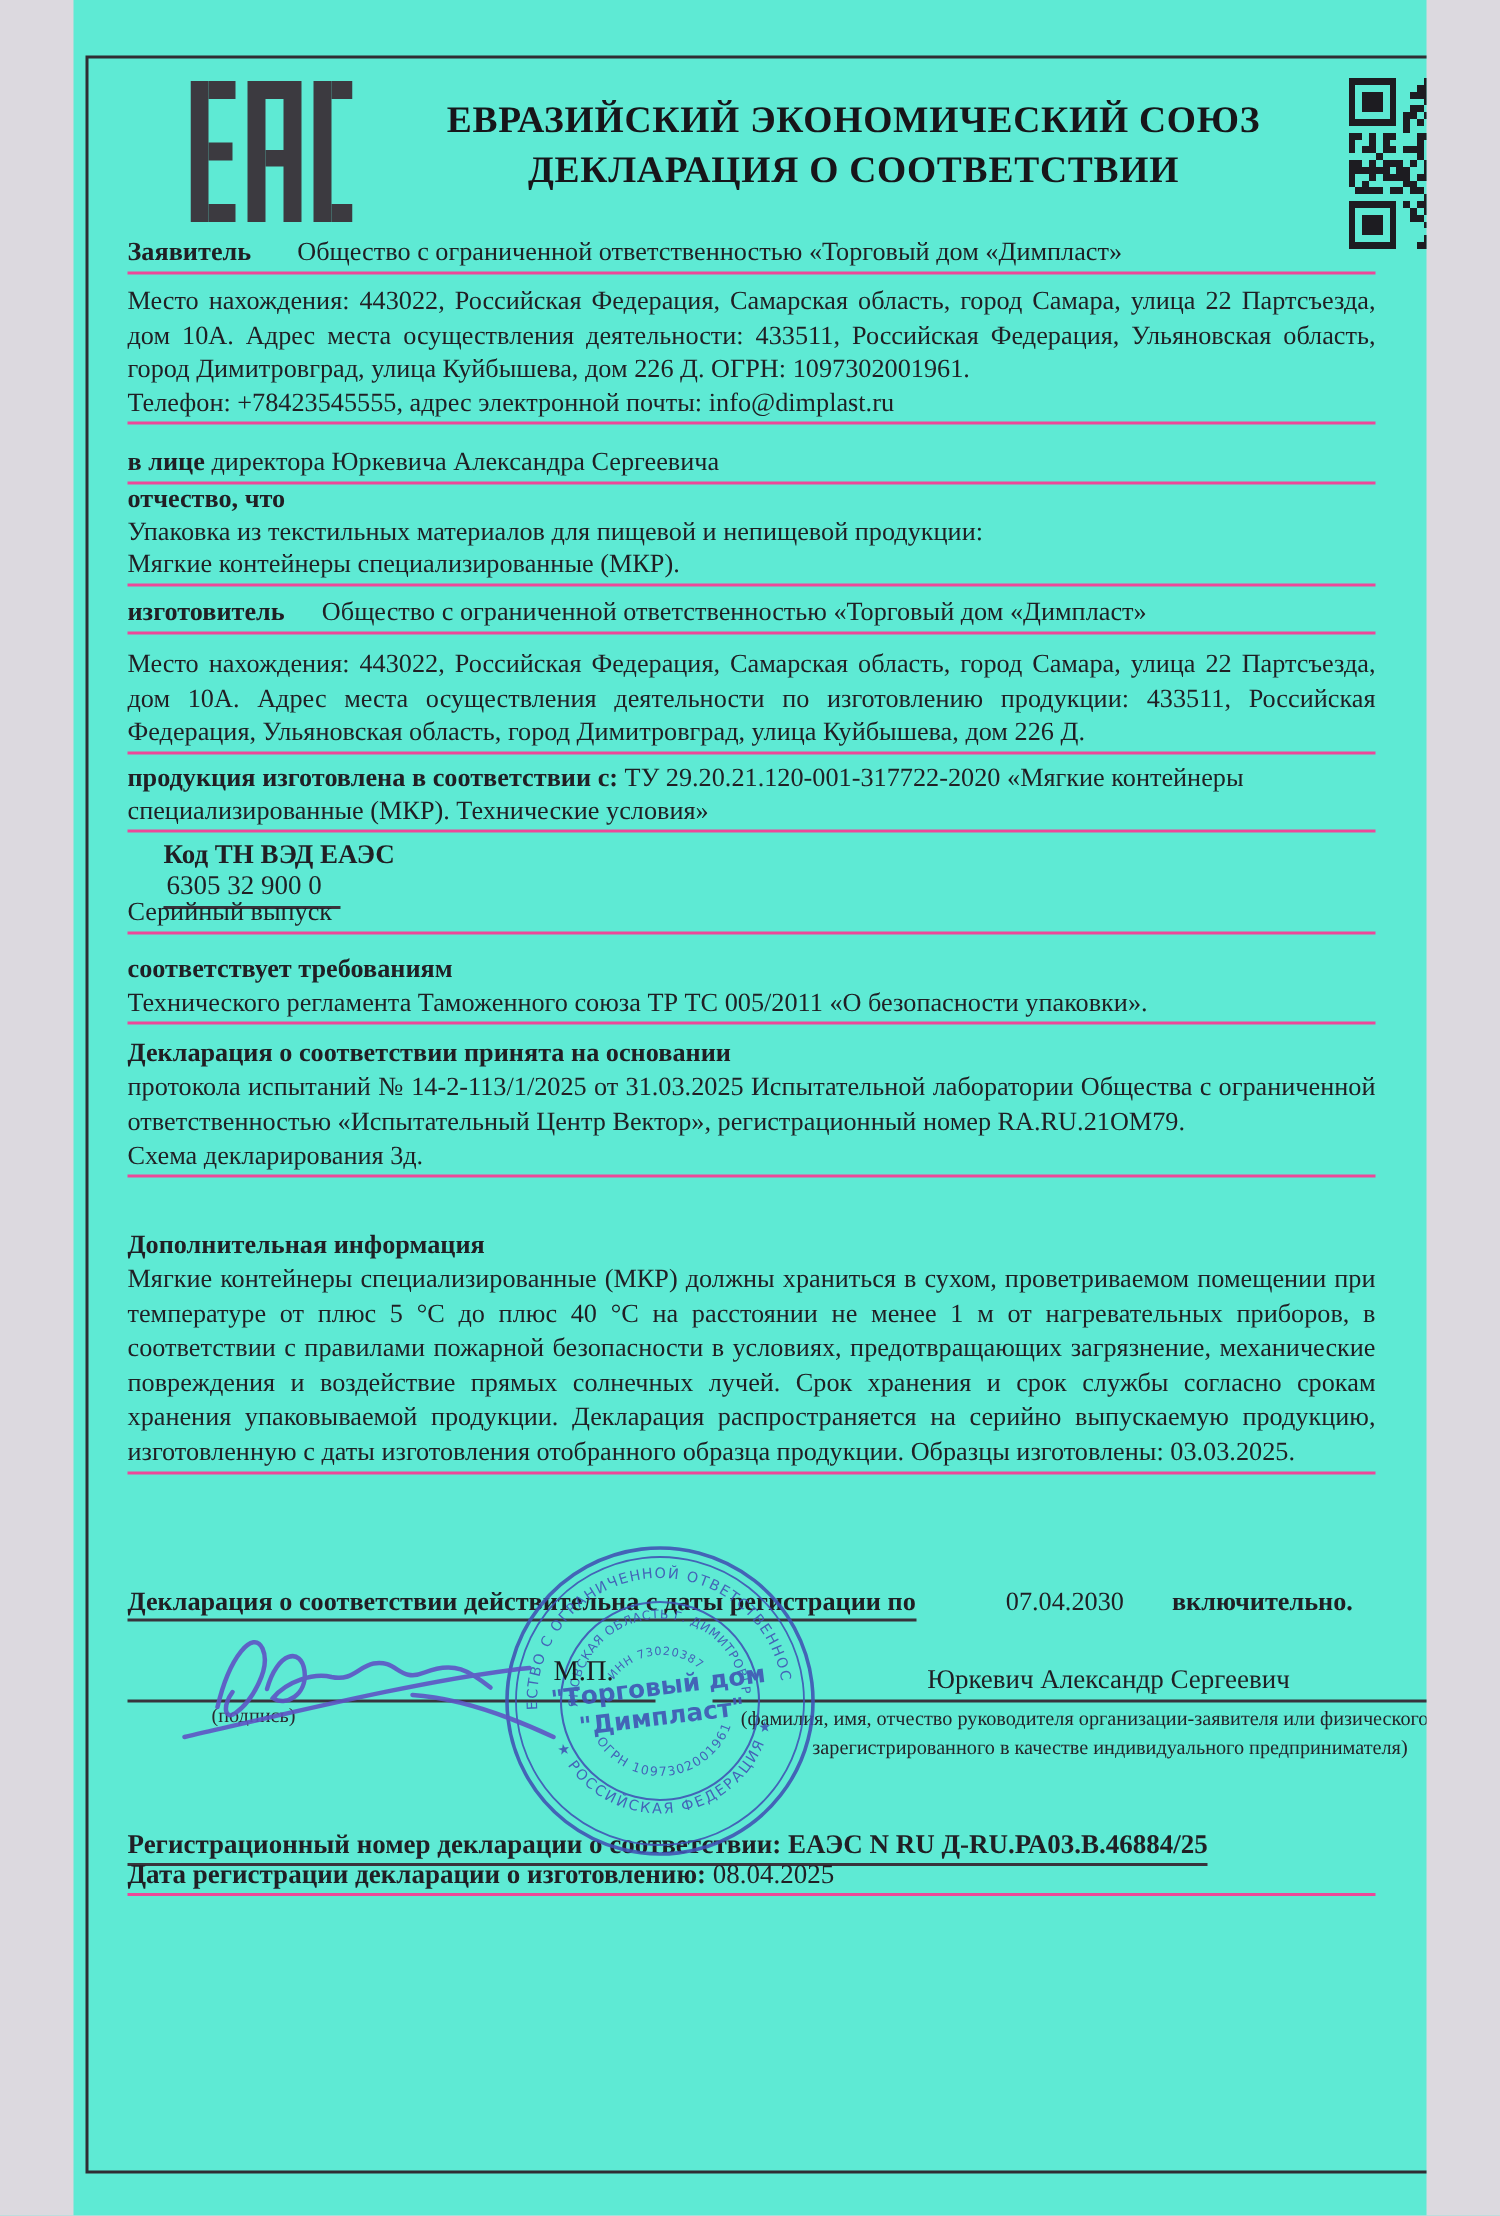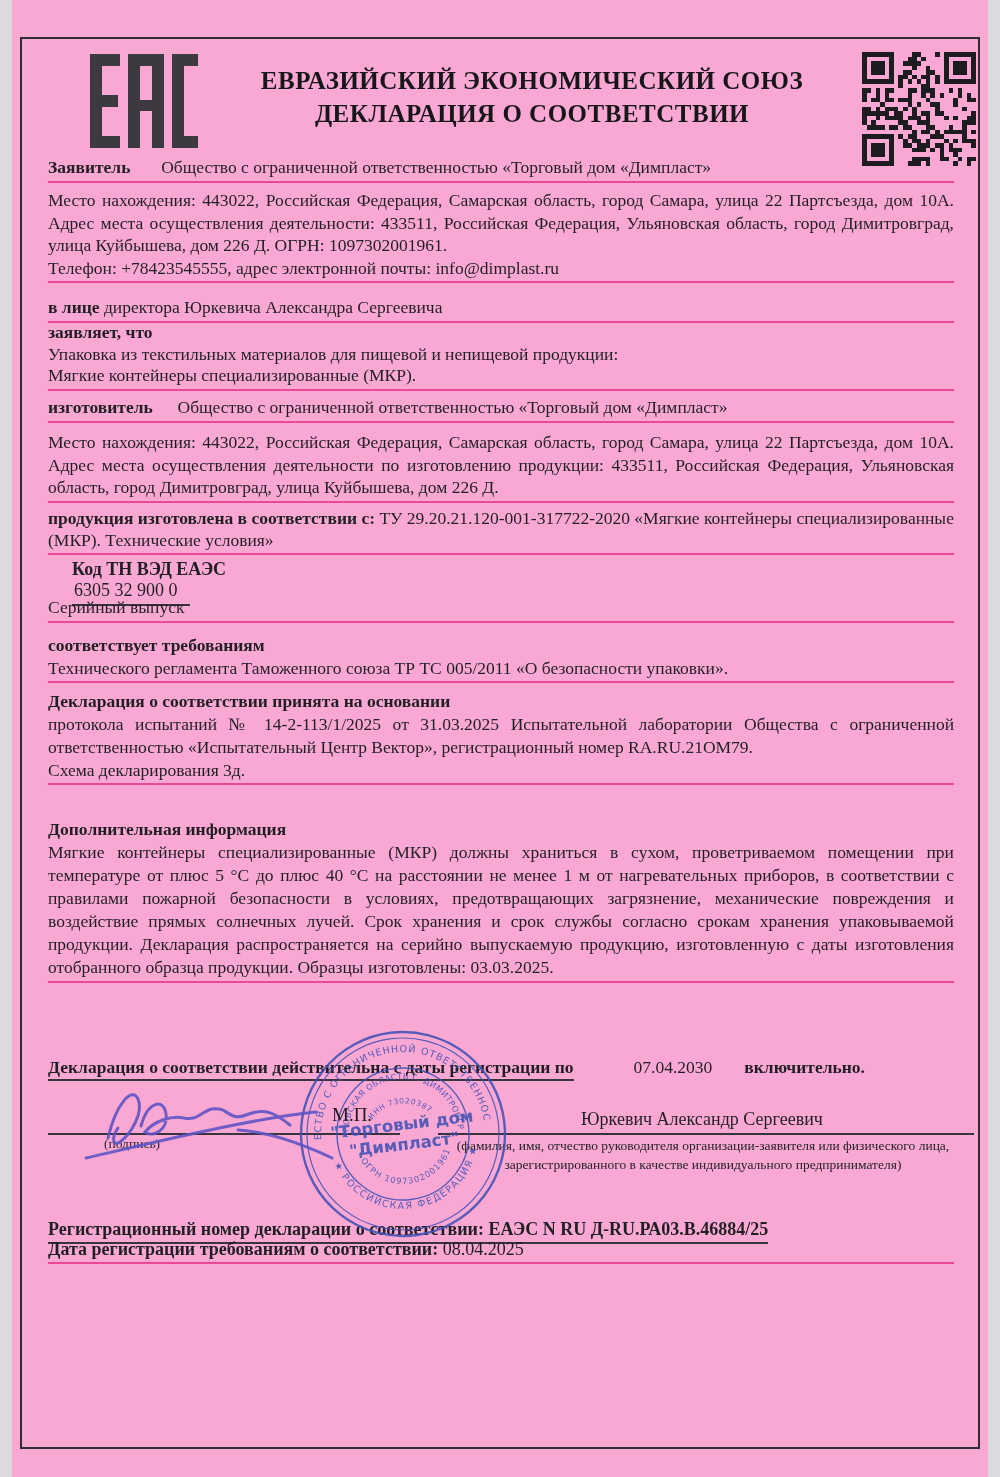--- a/index.html
+++ b/index.html
@@ -1,20 +1,20 @@
 <!DOCTYPE html>
 <html><head>
 <meta charset="utf-8">
 <style>
   html,body{margin:0;padding:0;background:#dcd9df;}
   .page{
     position:relative;
-    width:976px;height:1477px;
+    width:902px;height:1477px;
     margin:0 auto;
-    background:#f9a8d4;
+    background:#5eead4;
     font-family:"Liberation Serif","DejaVu Serif",serif;
     color:#201f24;
     overflow:hidden;
   }
   .frame{
     position:absolute;left:8px;top:37px;width:956px;height:1408px;
     border:2px solid #2f2d33;
   }
   .abs{position:absolute;left:36px;right:34px;}
   .rule{border-bottom:2px solid #ec4899;padding-bottom:2px;}
@@ -379,21 +379,21 @@
     <div style="display:inline;">Место нахождения: 443022, Российская Федерация, Самарская область, город Самара, улица 22 Партсъезда, дом 10А. Адрес места осуществления деятельности: 433511, Российская Федерация, Ульяновская область, город Димитровград, улица Куйбышева, дом 226 Д. ОГРН: 1097302001961.</div>
     <div>Телефон: +78423545555, адрес электронной почты: info@dimplast.ru</div>
   </div>
 
   <div class="abs t rule" style="top:296px;">
     <span class="b">в лице</span>
     <span>директора Юркевича Александра Сергеевича</span>
   </div>
 
   <div class="abs t rule" style="top:322px;line-height:21.5px;">
-    <div class="b">заявляет, что</div>
+    <div class="b">отчество, что</div>
     <div>Упаковка из текстильных материалов для пищевой и непищевой продукции:</div>
     <div>Мягкие контейнеры специализированные (МКР).</div>
   </div>
 
   <div class="abs t rule" style="top:396px;">
     <span class="b">изготовитель</span>
     <span style="display:inline-block;width:16px;"></span>
     <span>Общество с ограниченной ответственностью «Торговый дом «Димпласт»</span>
   </div>
 
@@ -479,16 +479,16 @@
   </div>
 
   <div class="abs" style="top:1202px;">
     <span class="regnum">
       <span>Регистрационный номер декларации о соответствии:</span>
       <span>ЕАЭС N RU Д-RU.РА03.В.46884/25</span>
     </span>
   </div>
 
   <div class="abs rule regdate" style="top:1239px;">
-    <span class="b">Дата регистрации требованиям о соответствии:</span>
+    <span class="b">Дата регистрации декларации о изготовлению:</span>
     <span>08.04.2025</span>
   </div>
 </div>
 
 </body></html>

